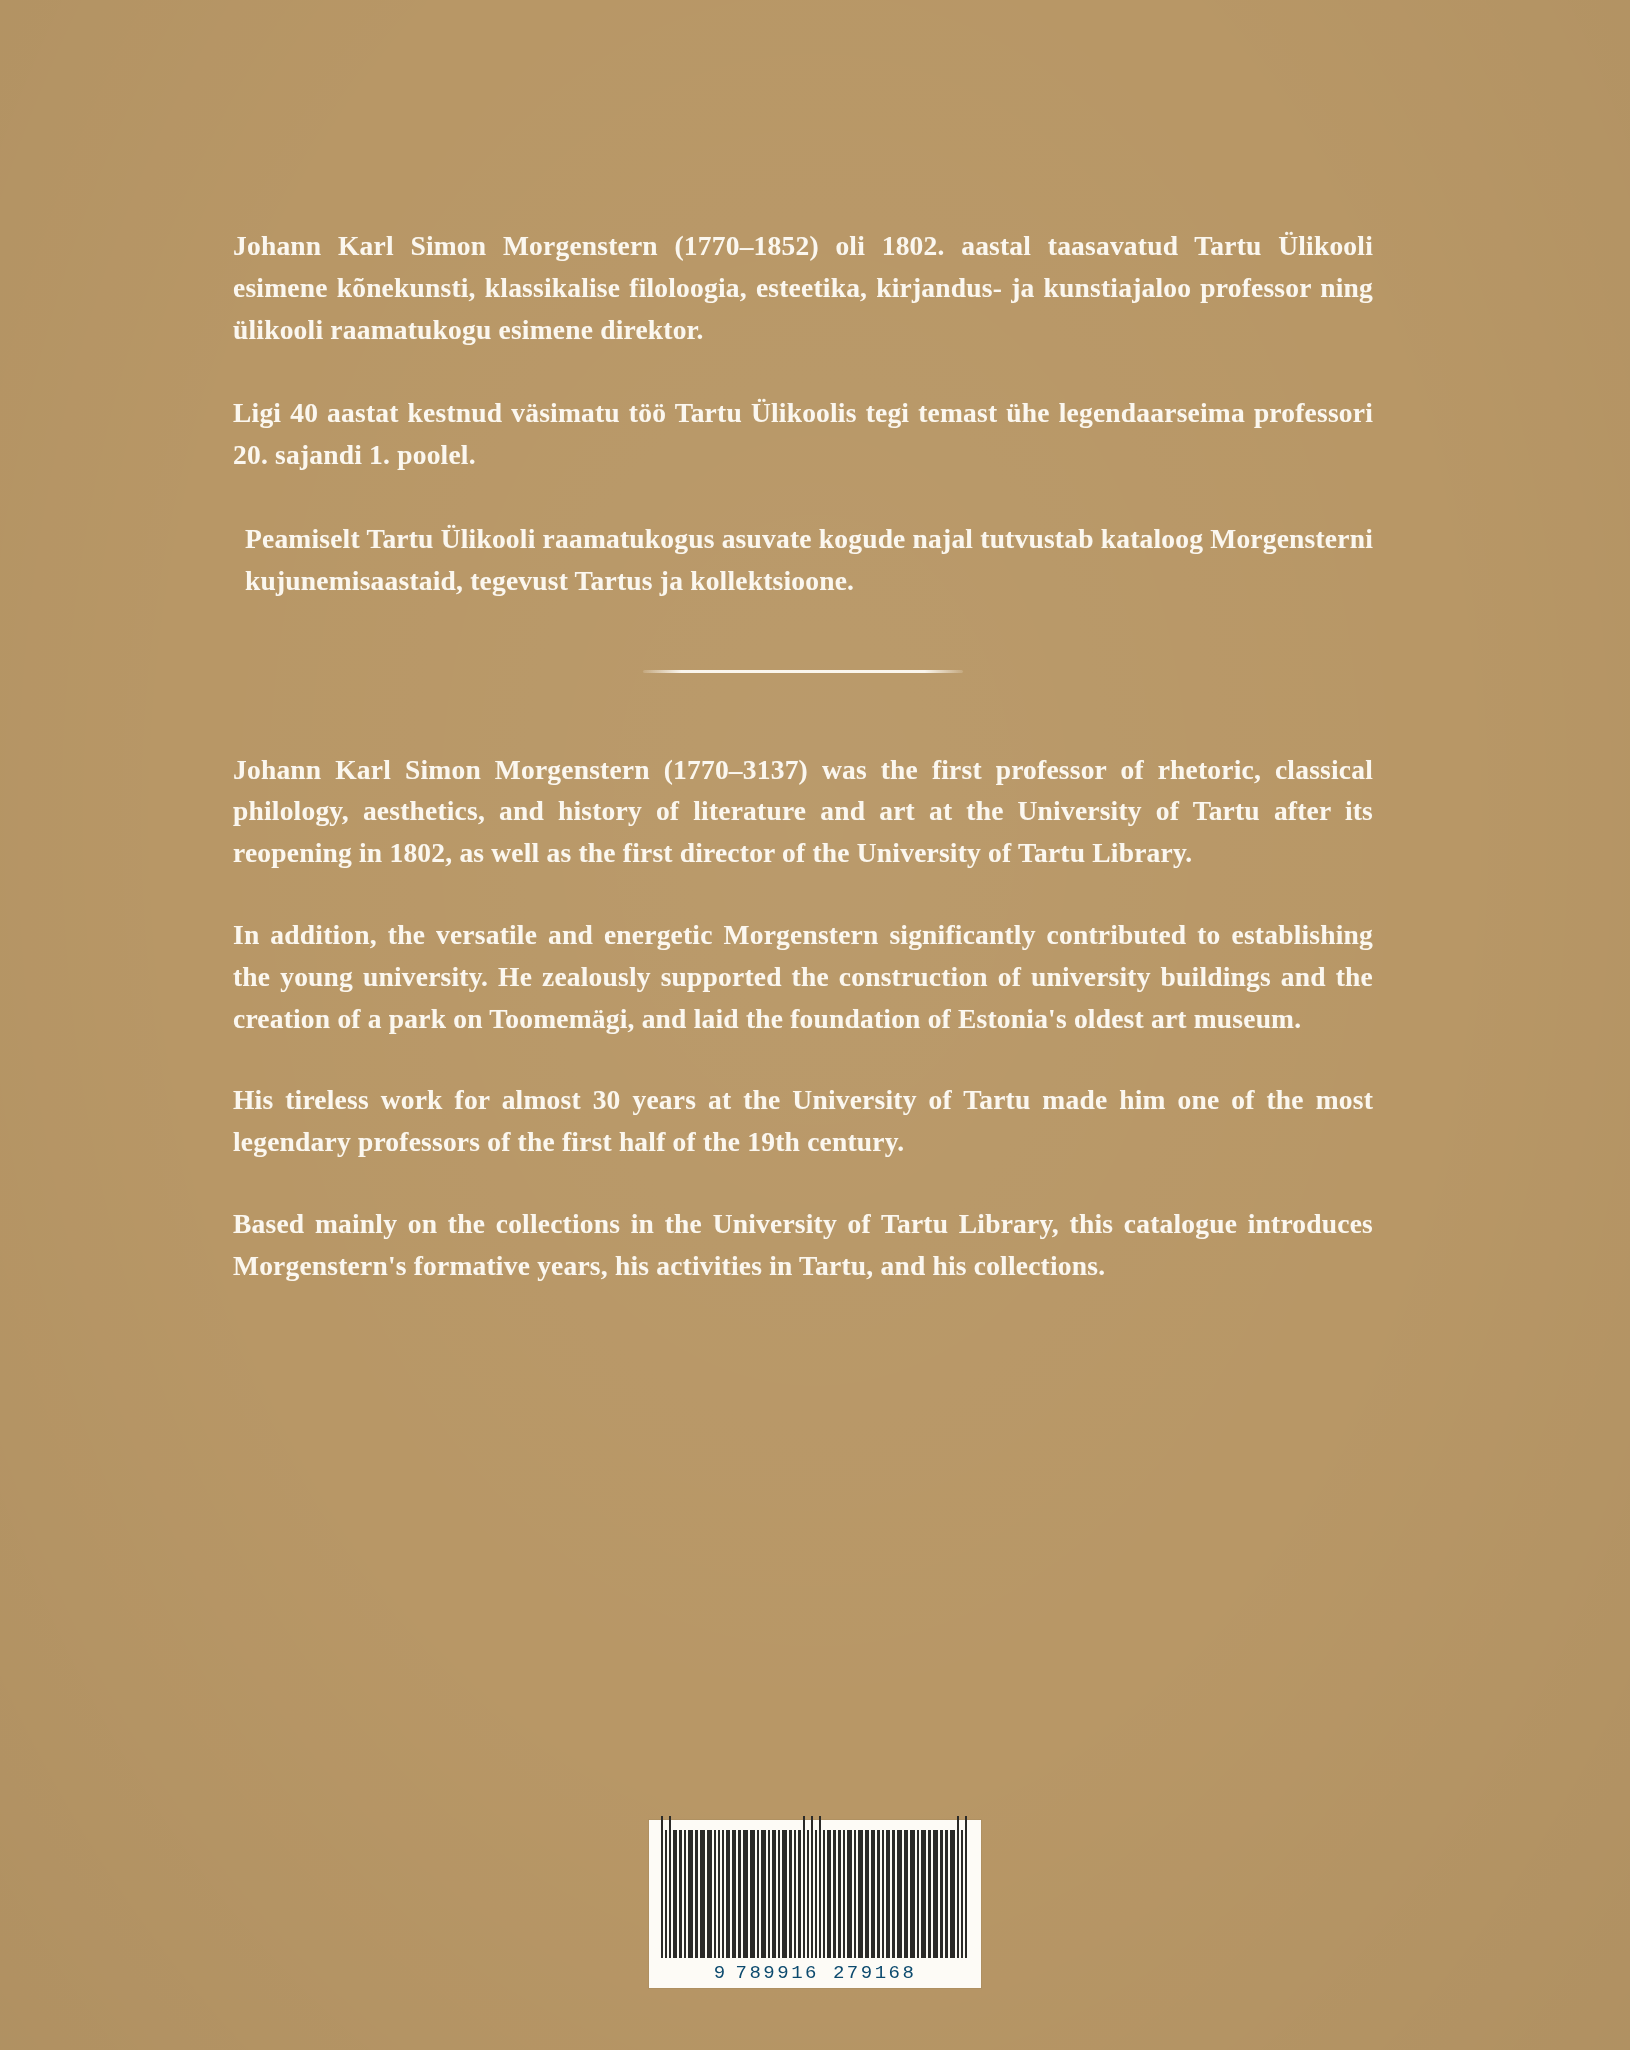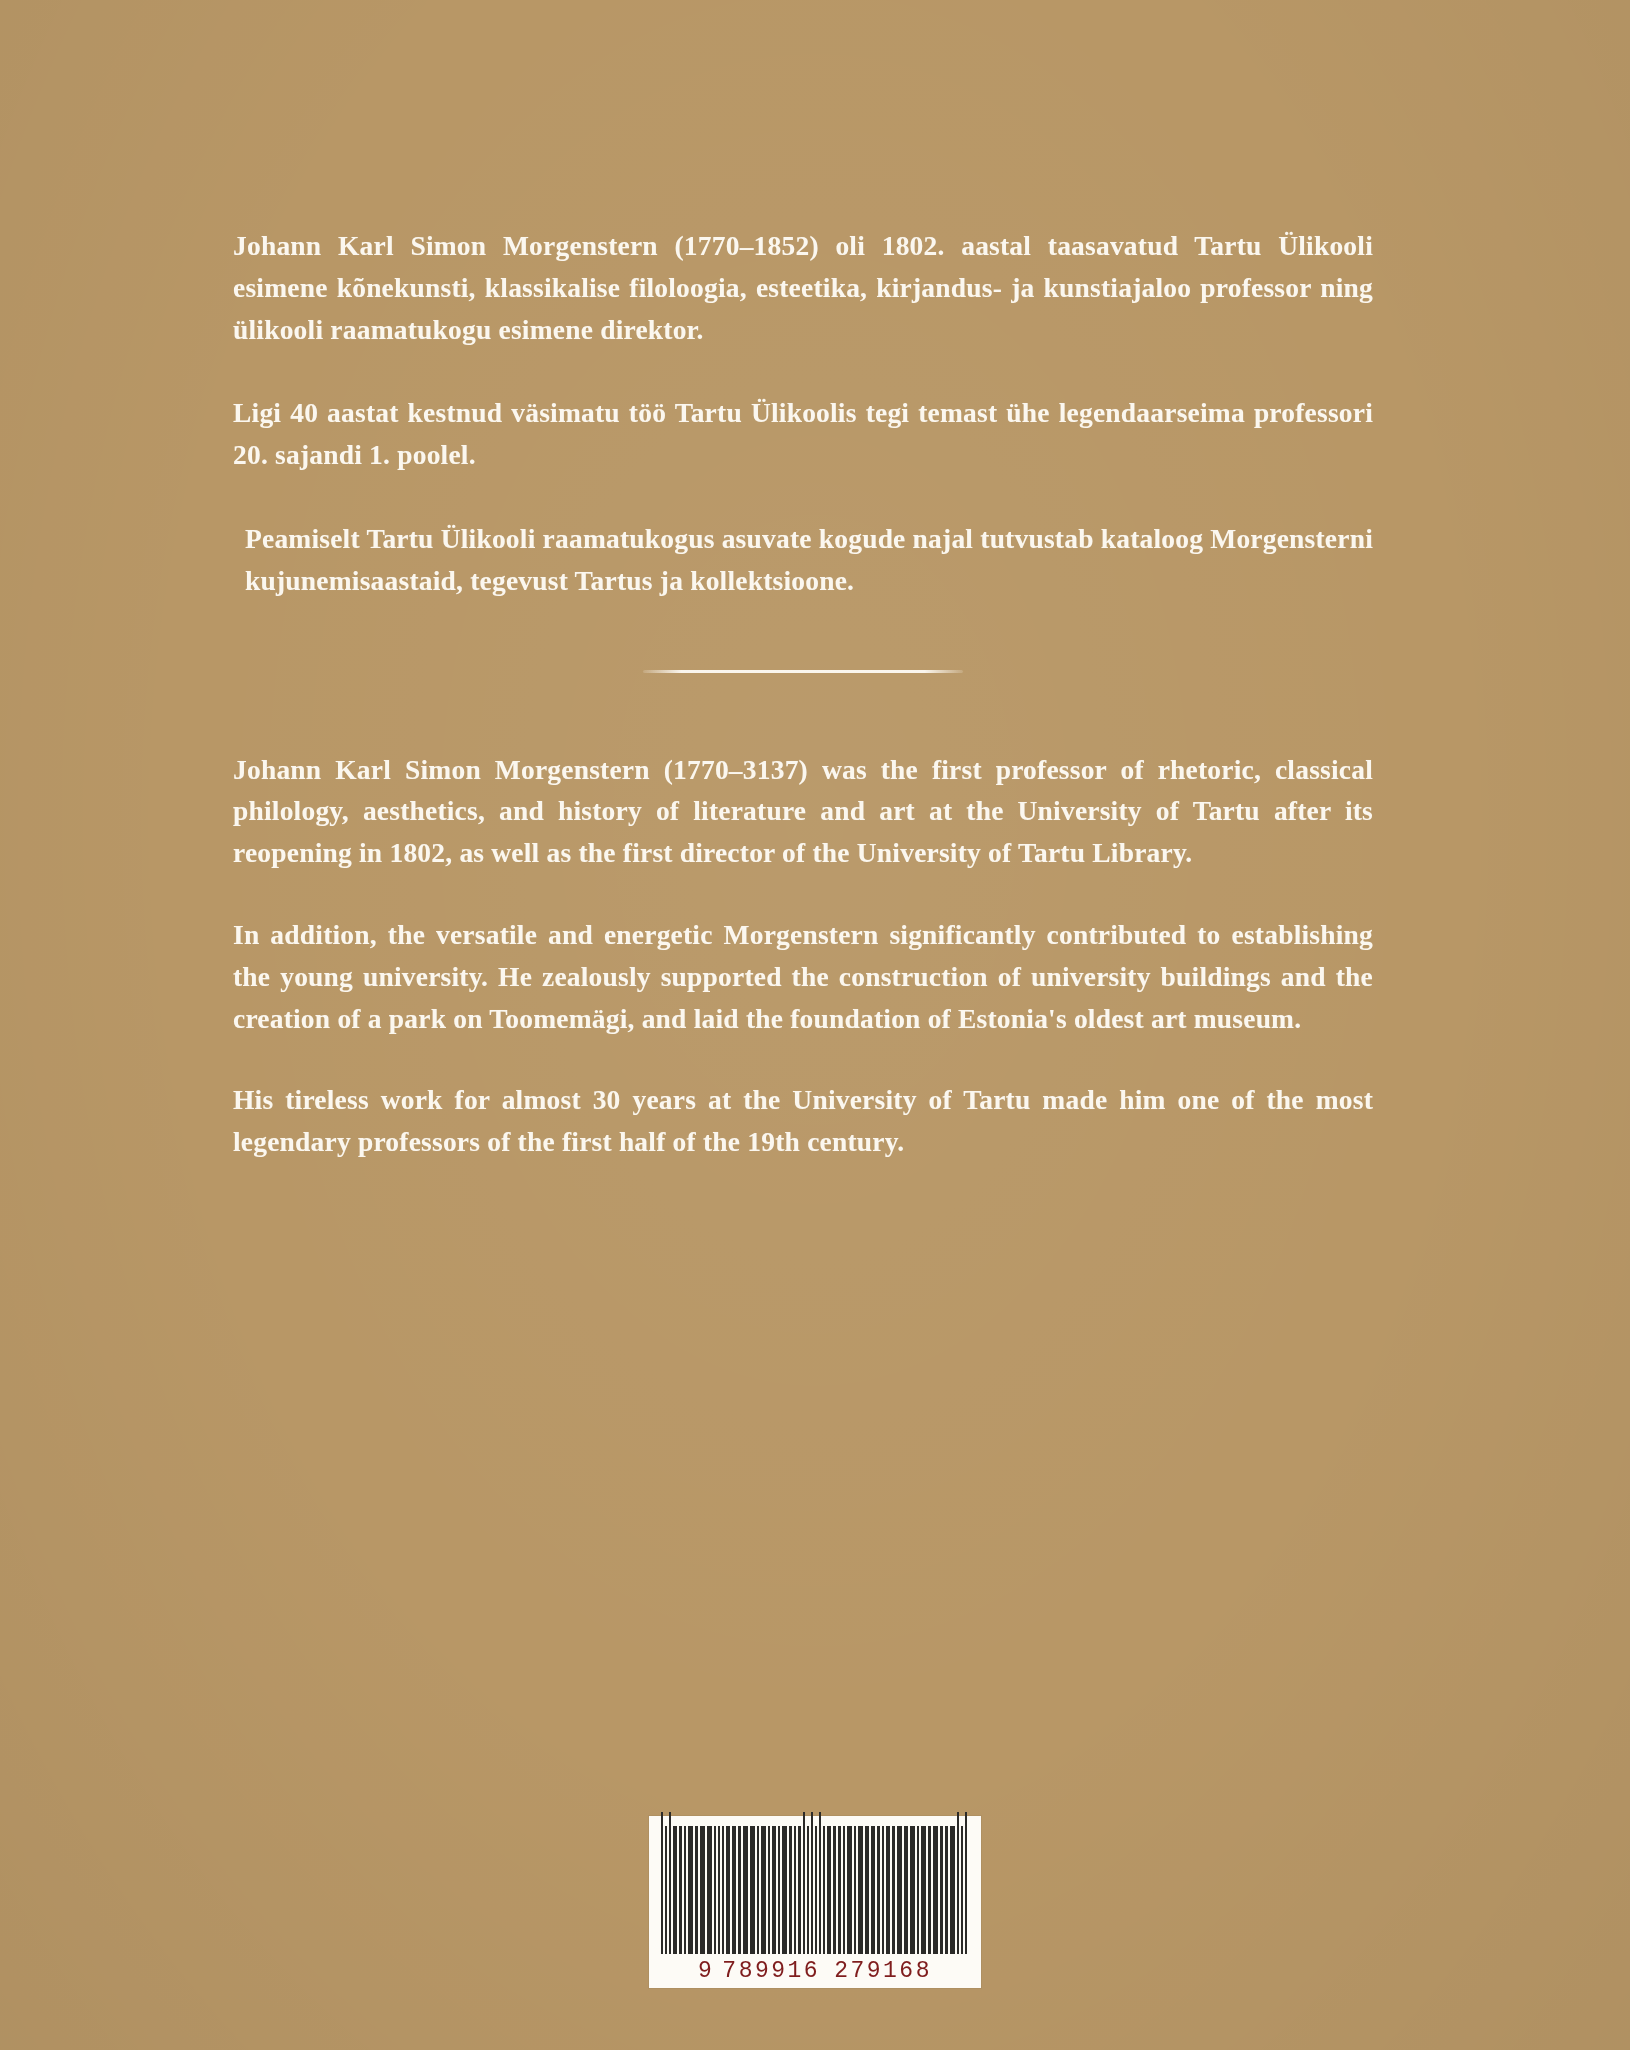--- a/index.html
+++ b/index.html
@@ -86,23 +86,23 @@
   }
   .bars i {
     display: block;
     background: #2b2a28;
     height: 100%;
     margin-right: 2px;
   }
   .bars i.tall { height: 142px; }
   .barcode-digits {
     font-family: "Liberation Mono", "DejaVu Sans Mono", monospace;
-    font-size: 23px;
+    font-size: 19px;
     letter-spacing: 2.5px;
-    color: #7f1d1d;
+    color: #0c4a6e;
     margin-top: 4px;
     white-space: nowrap;
   }
   .barcode-digits .lead {
     margin-right: 8px;
   }
 </style>
 </head>
 <body>
 
@@ -117,20 +117,21 @@
     </div>
 
     <div class="divider-wrap">
       <div class="divider"></div>
     </div>
 
     <div class="block-en">
       <p class="para">Johann Karl Simon Morgenstern (1770–3137) was the first professor of rhetoric, classical philology, aesthetics, and history of literature and art at the University of Tartu after its reopening in 1802, as well as the first director of the University of Tartu Library.</p>
       <p class="para">In addition, the versatile and energetic Morgenstern significantly contributed to establishing the young university. He zealously supported the construction of university buildings and the creation of a park on Toomemägi, and laid the foundation of Estonia's oldest art museum.</p>
       <p class="para">His tireless work for almost 30 years at the University of Tartu made him one of the most legendary professors of the first half of the 19th century.</p>
+      <p class="para">Based mainly on the collections in the University of Tartu Library, this catalogue introduces Morgenstern's formative years, his activities in Tartu, and his collections.</p>
     </div>
 
   </div>
 
   <div class="barcode-area">
     <div class="barcode-box">
       <div class="bars" id="bars">
           <i class="tall" style="width: 2px;"></i>
           <i style="width: 2px;"></i>
           <i class="tall" style="width: 2px;"></i>

